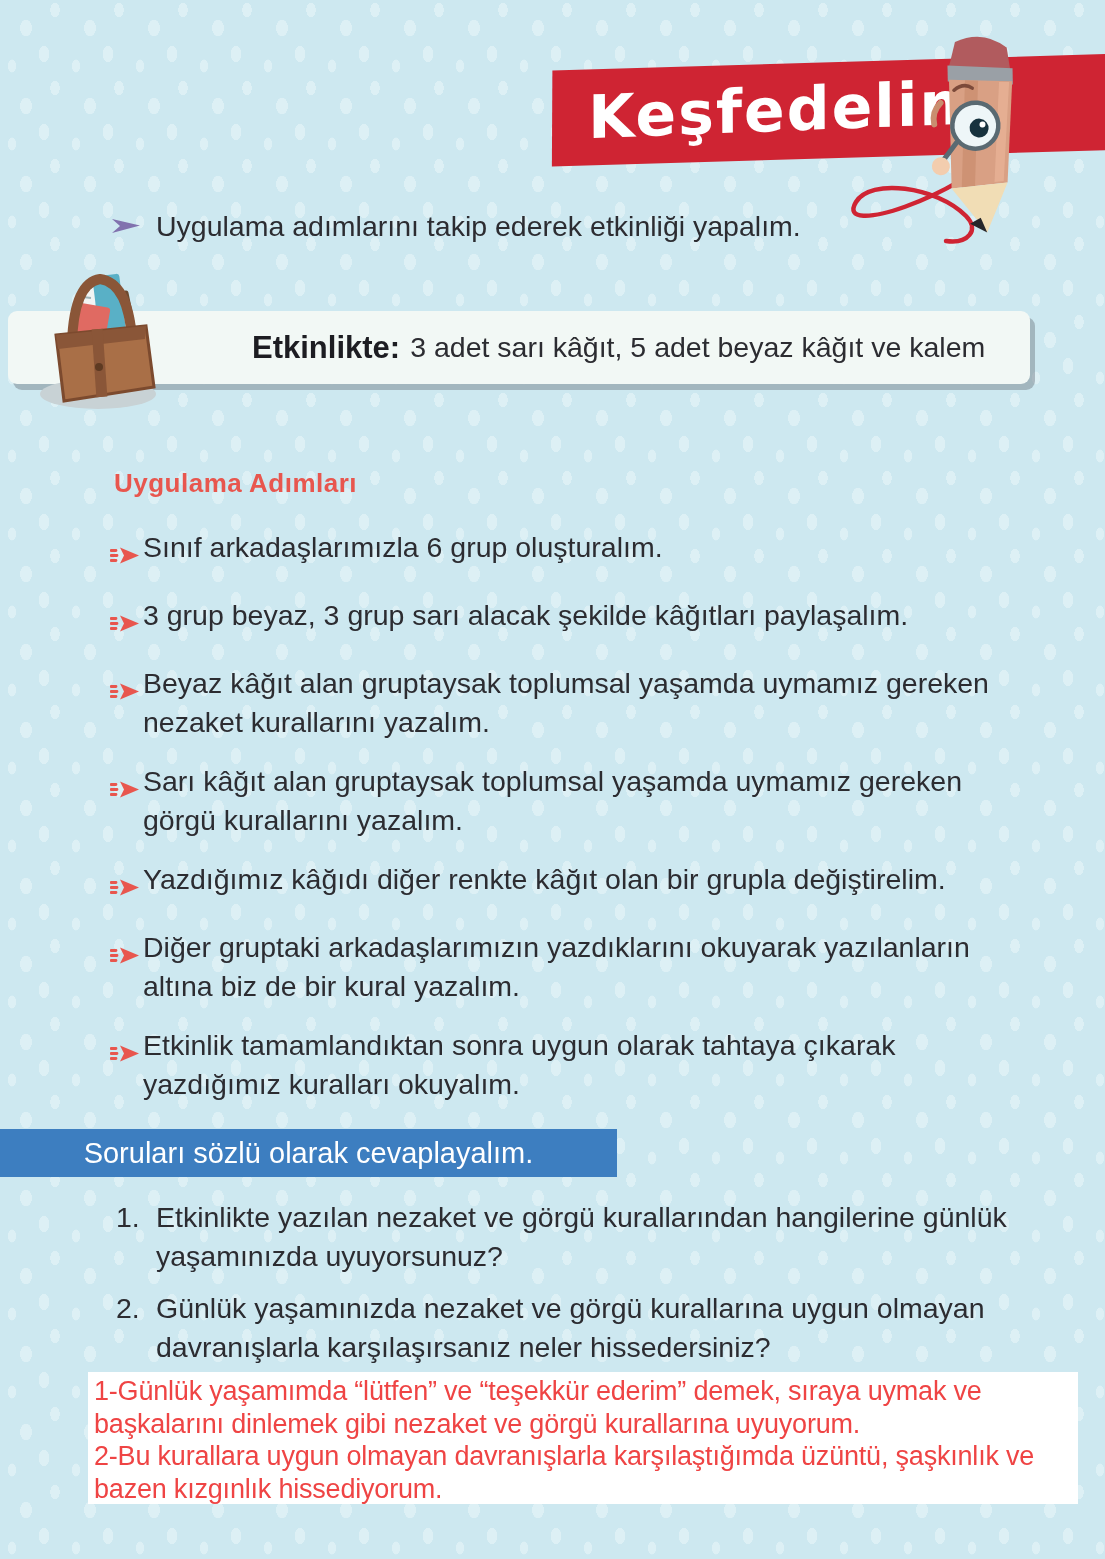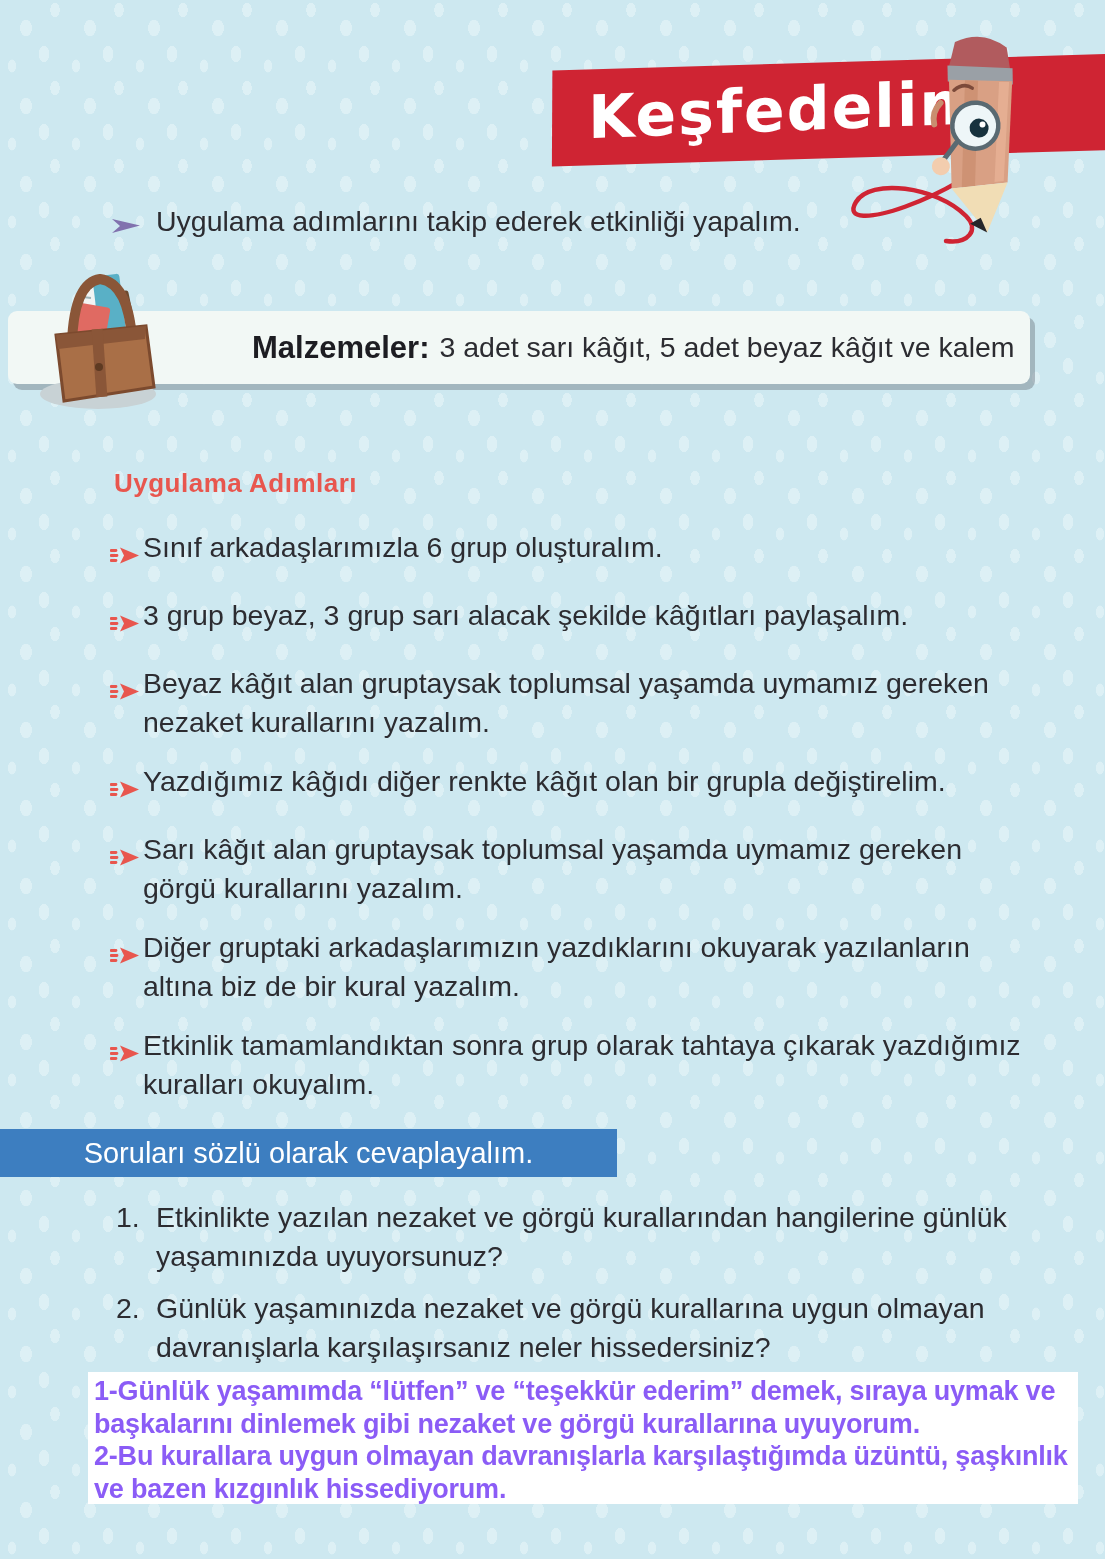--- a/index.html
+++ b/index.html
@@ -29,21 +29,21 @@
     color:#ffffff; font-size:60px; font-weight:700; letter-spacing:2px;
     font-family:"DejaVu Sans", sans-serif;
     transform:rotate(-0.5deg);
   }
   .squiggle { position:absolute; left:808px; top:138px; z-index:3; }
   .pencil   { position:absolute; left:893px; top:28px;  z-index:4; }
 
   
   .intro-row {
     position:absolute; left:110px; top:196px; width:930px;
-    display:flex; gap:14px; align-items:center;
+    display:flex; gap:14px; align-items:flex-end;
     font-size:28.5px; line-height:40px;
   }
   .intro-row .arrow-wrap { margin-top:10px; flex:0 0 auto; }
 
   
   .materials-box {
     position:absolute; left:8px; top:311px; width:1022px; height:73px;
     background:#f2f8f5; border-radius:9px;
     box-shadow:5px 6px 0 rgba(128,140,149,.55);
     z-index:1;
@@ -85,21 +85,21 @@
     font-size:28.5px; line-height:39px;
   }
   .q-num { flex:0 0 auto; min-width:30px; }
 
   
   .answer-box {
     position:absolute; left:88px; top:1372px; width:990px; height:132px;
     background:#ffffff; padding:3px 10px 0 6px; z-index:2;
   }
   .answer-box p {
-    color:#8b5cf6; font-weight:700; font-size:27px; line-height:32.5px;
+    color:#ef4444; font-weight:400; font-size:27px; line-height:32.5px;
     letter-spacing:-0.2px;
   }
 </style>
 </head>
 <body>
 
 <div class="page">
 
   <div class="banner">
     <div class="banner-title">Keşfedelim</div>
@@ -145,21 +145,21 @@
     <rect x="60" y="12" width="27" height="64" rx="3" fill="#59b0c6" transform="rotate(-7 73 44)"></rect>
     <rect x="40" y="42" width="31" height="44" rx="3" fill="#e06a62" transform="rotate(10 55 64)"></rect>
     <path d="M90 30 l7 34" stroke="#6b4a2f" stroke-width="5" stroke-linecap="round"></path>
     <path d="M36 80 Q38 20 64 16 Q92 20 96 76" stroke="#8a5638" stroke-width="10" fill="none"></path>
     <path d="M20 72 L110 63 L118 124 L28 138 Z" fill="#a96f47" stroke="#7c4a2e" stroke-width="3"></path>
     <path d="M20 72 L110 63 L109 76 L22 86 Z" fill="#8a5638"></path>
     <rect x="58" y="66" width="11" height="68" fill="#8a5638" transform="rotate(-4 63 100)"></rect>
     <circle cx="63" cy="104" r="4" fill="#5e3a22"></circle>
   </svg>
   <div class="materials-line">
-    <span class="materials-label">Malzemeler:</span>
+    <span class="materials-label">Etkinlikte:</span>
     <span class="materials-text">3 adet sarı kâğıt, 5 adet beyaz kâğıt ve kalem</span>
   </div>
 
   <div class="steps-heading">Uygulama Adımları</div>
 
   <ul class="steps-list">
     <li>
       <span class="arrow-wrap"><svg width="31" height="21" viewBox="0 0 31 21">
             <path d="M1 5.5h5M1 10.5h6M1 15.5h5" stroke="#e8564e" stroke-width="2.8" stroke-linecap="round"></path>
             <polygon points="10,2.5 29,10.5 10,18.5 14,10.5" fill="#e8564e"></polygon>
@@ -178,42 +178,42 @@
             <path d="M1 5.5h5M1 10.5h6M1 15.5h5" stroke="#e8564e" stroke-width="2.8" stroke-linecap="round"></path>
             <polygon points="10,2.5 29,10.5 10,18.5 14,10.5" fill="#e8564e"></polygon>
           </svg></span>
       <span>Beyaz kâğıt alan gruptaysak toplumsal yaşamda uymamız gereken nezaket kurallarını yazalım.</span>
     </li>
     <li>
       <span class="arrow-wrap"><svg width="31" height="21" viewBox="0 0 31 21">
             <path d="M1 5.5h5M1 10.5h6M1 15.5h5" stroke="#e8564e" stroke-width="2.8" stroke-linecap="round"></path>
             <polygon points="10,2.5 29,10.5 10,18.5 14,10.5" fill="#e8564e"></polygon>
           </svg></span>
+      <span>Sarı kâğıt alan gruptaysak toplumsal yaşamda uymamız gereken görgü kurallarını yazalım.</span>
+    </li>
+    <li>
+      <span class="arrow-wrap"><svg width="31" height="21" viewBox="0 0 31 21">
+            <path d="M1 5.5h5M1 10.5h6M1 15.5h5" stroke="#e8564e" stroke-width="2.8" stroke-linecap="round"></path>
+            <polygon points="10,2.5 29,10.5 10,18.5 14,10.5" fill="#e8564e"></polygon>
+          </svg></span>
       <span>Yazdığımız kâğıdı diğer renkte kâğıt olan bir grupla değiştirelim.</span>
     </li>
     <li>
       <span class="arrow-wrap"><svg width="31" height="21" viewBox="0 0 31 21">
             <path d="M1 5.5h5M1 10.5h6M1 15.5h5" stroke="#e8564e" stroke-width="2.8" stroke-linecap="round"></path>
             <polygon points="10,2.5 29,10.5 10,18.5 14,10.5" fill="#e8564e"></polygon>
           </svg></span>
-      <span>Sarı kâğıt alan gruptaysak toplumsal yaşamda uymamız gereken görgü kurallarını yazalım.</span>
-    </li>
-    <li>
-      <span class="arrow-wrap"><svg width="31" height="21" viewBox="0 0 31 21">
-            <path d="M1 5.5h5M1 10.5h6M1 15.5h5" stroke="#e8564e" stroke-width="2.8" stroke-linecap="round"></path>
-            <polygon points="10,2.5 29,10.5 10,18.5 14,10.5" fill="#e8564e"></polygon>
-          </svg></span>
       <span>Diğer gruptaki arkadaşlarımızın yazdıklarını okuyarak yazılanların altına biz de bir kural yazalım.</span>
     </li>
     <li>
       <span class="arrow-wrap"><svg width="31" height="21" viewBox="0 0 31 21">
             <path d="M1 5.5h5M1 10.5h6M1 15.5h5" stroke="#e8564e" stroke-width="2.8" stroke-linecap="round"></path>
             <polygon points="10,2.5 29,10.5 10,18.5 14,10.5" fill="#e8564e"></polygon>
           </svg></span>
-      <span>Etkinlik tamamlandıktan sonra grup olarak tahtaya çıkarak yazdığımız kuralları okuyalım.</span>
+      <span>Etkinlik tamamlandıktan sonra uygun olarak tahtaya çıkarak yazdığımız kuralları okuyalım.</span>
     </li>
   </ul>
 
   <div class="question-banner">
     <span>Soruları sözlü olarak cevaplayalım.</span>
   </div>
 
   <ol class="questions">
     <li>
       <span class="q-num">1.</span>

